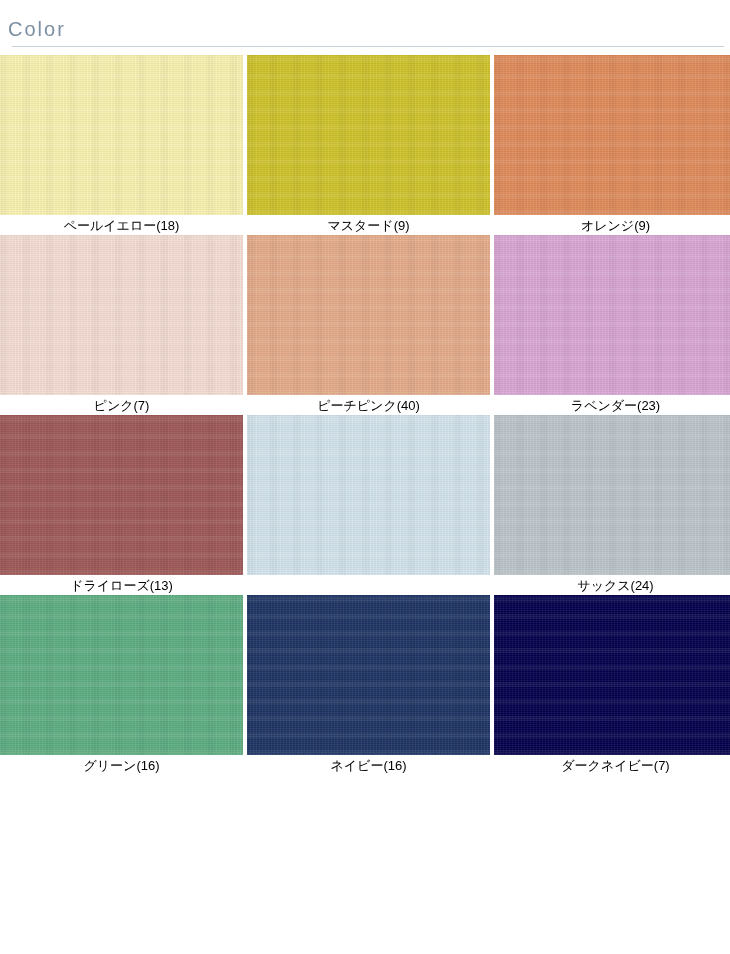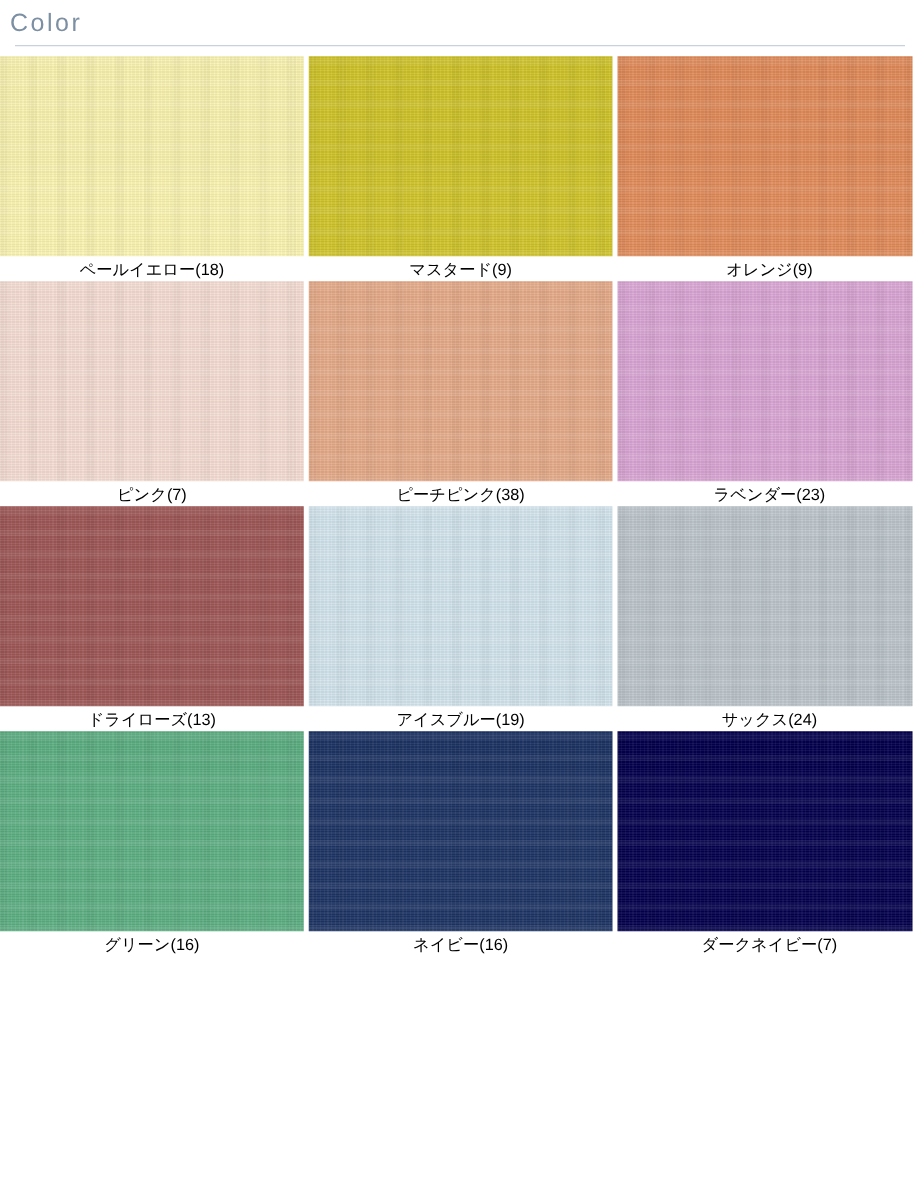--- a/index.html
+++ b/index.html
@@ -10,21 +10,21 @@
   }
   body {
     width: 730px;
     height: 954px;
     font-family: "Liberation Sans", "DejaVu Sans", sans-serif;
     overflow: hidden;
   }
 
   
   .page-header {
-    padding: 6px 0 0 8px;
+    padding: 16px 0 0 8px;
   }
   .page-title {
     font-size: 20px;
     letter-spacing: 2px;
     color: #7c8fa3;
     font-weight: normal;
     margin: 0;
     line-height: 26px;
   }
   .title-rule {
@@ -117,33 +117,32 @@
     <div class="swatch-cell">
       <div class="swatch-chip" style="background-color: rgb(224, 139, 90);"></div>
       <div class="swatch-label">オレンジ(9)</div>
     </div>
     <div class="swatch-cell">
       <div class="swatch-chip" style="background-color: rgb(245, 221, 211);"></div>
       <div class="swatch-label">ピンク(7)</div>
     </div>
     <div class="swatch-cell">
       <div class="swatch-chip" style="background-color: rgb(229, 171, 138);"></div>
-      <div class="swatch-label">ピーチピンク(38)</div>
+      <div class="swatch-label">ピーチピンク(40)</div>
     </div>
     <div class="swatch-cell">
       <div class="swatch-chip" style="background-color: rgb(217, 166, 212);"></div>
       <div class="swatch-label">ラベンダー(23)</div>
     </div>
     <div class="swatch-cell">
       <div class="swatch-chip" style="background-color: rgb(158, 88, 87);"></div>
       <div class="swatch-label">ドライローズ(13)</div>
     </div>
     <div class="swatch-cell">
       <div class="swatch-chip" style="background-color: rgb(211, 228, 236);"></div>
-      <div class="swatch-label">アイスブルー(19)</div>
     </div>
     <div class="swatch-cell">
       <div class="swatch-chip" style="background-color: rgb(188, 197, 203);"></div>
       <div class="swatch-label">サックス(24)</div>
     </div>
     <div class="swatch-cell">
       <div class="swatch-chip" style="background-color: rgb(93, 174, 130);"></div>
       <div class="swatch-label">グリーン(16)</div>
     </div>
     <div class="swatch-cell">

